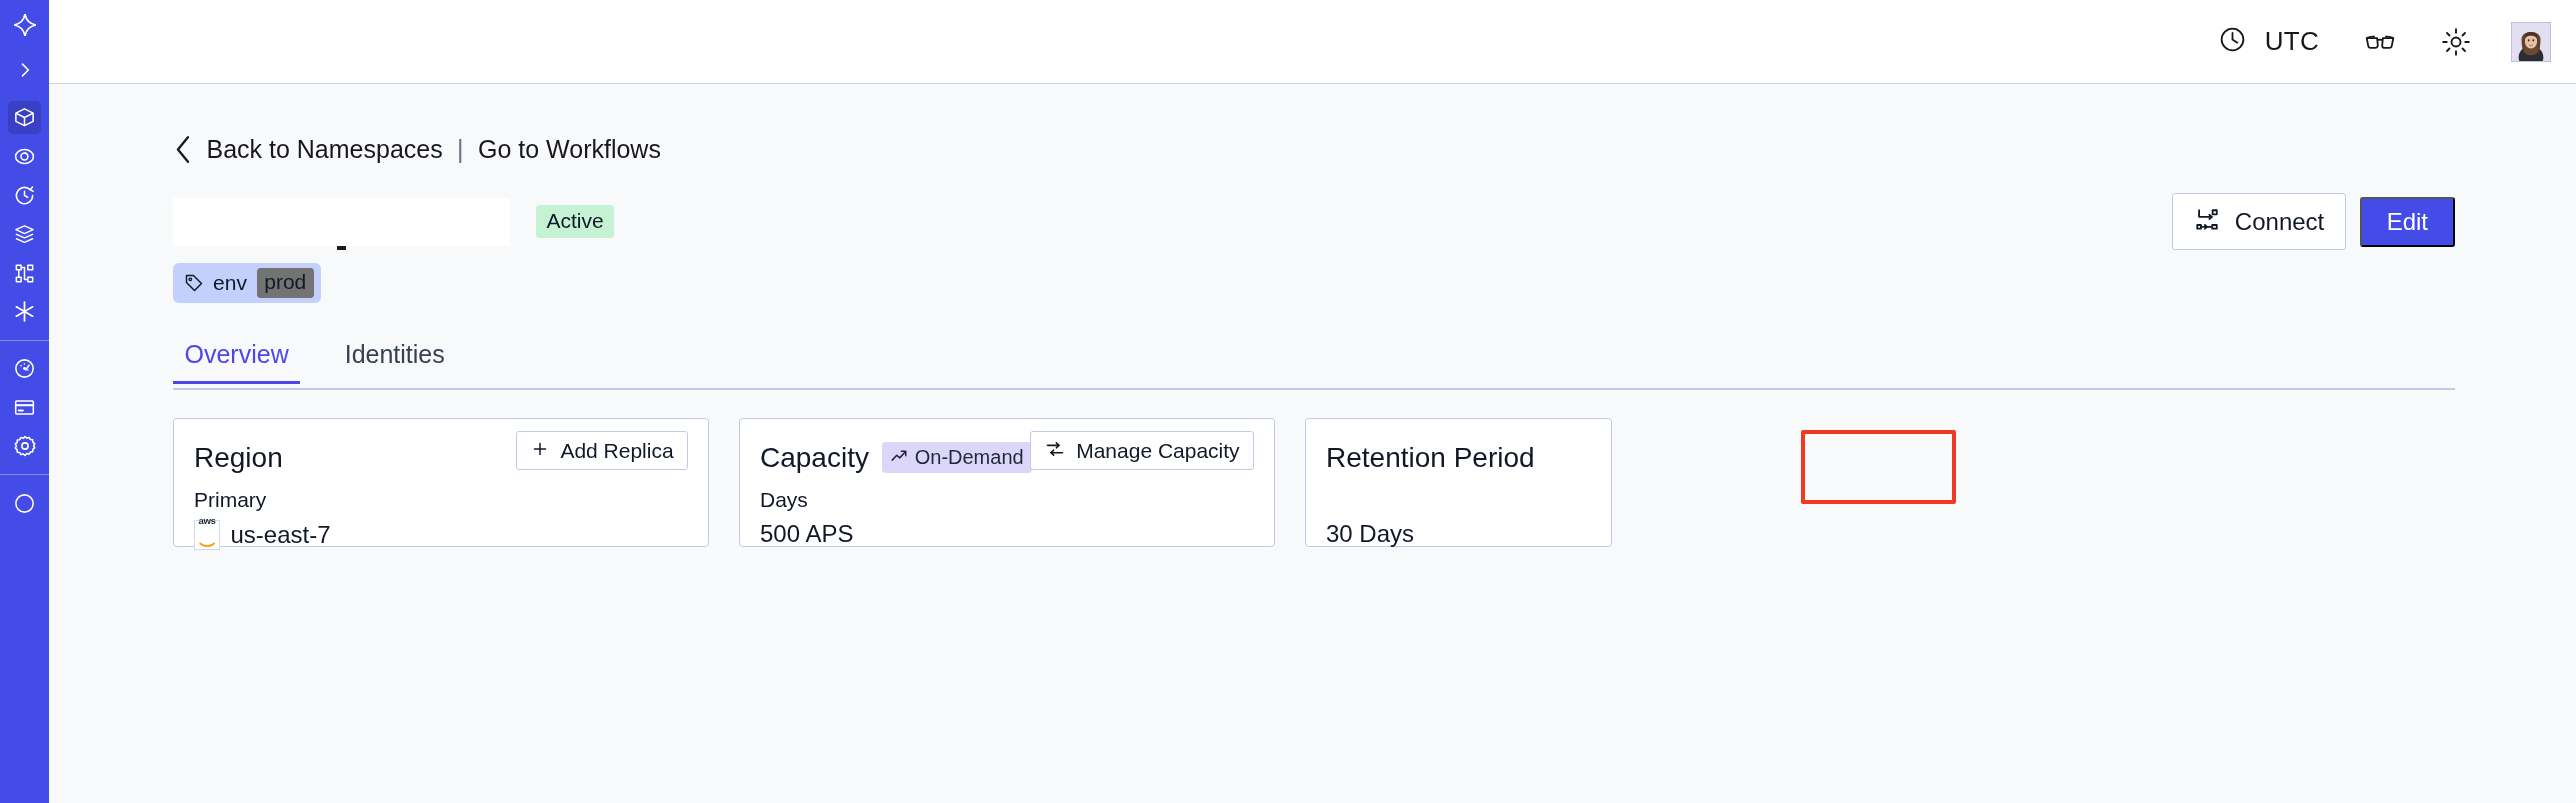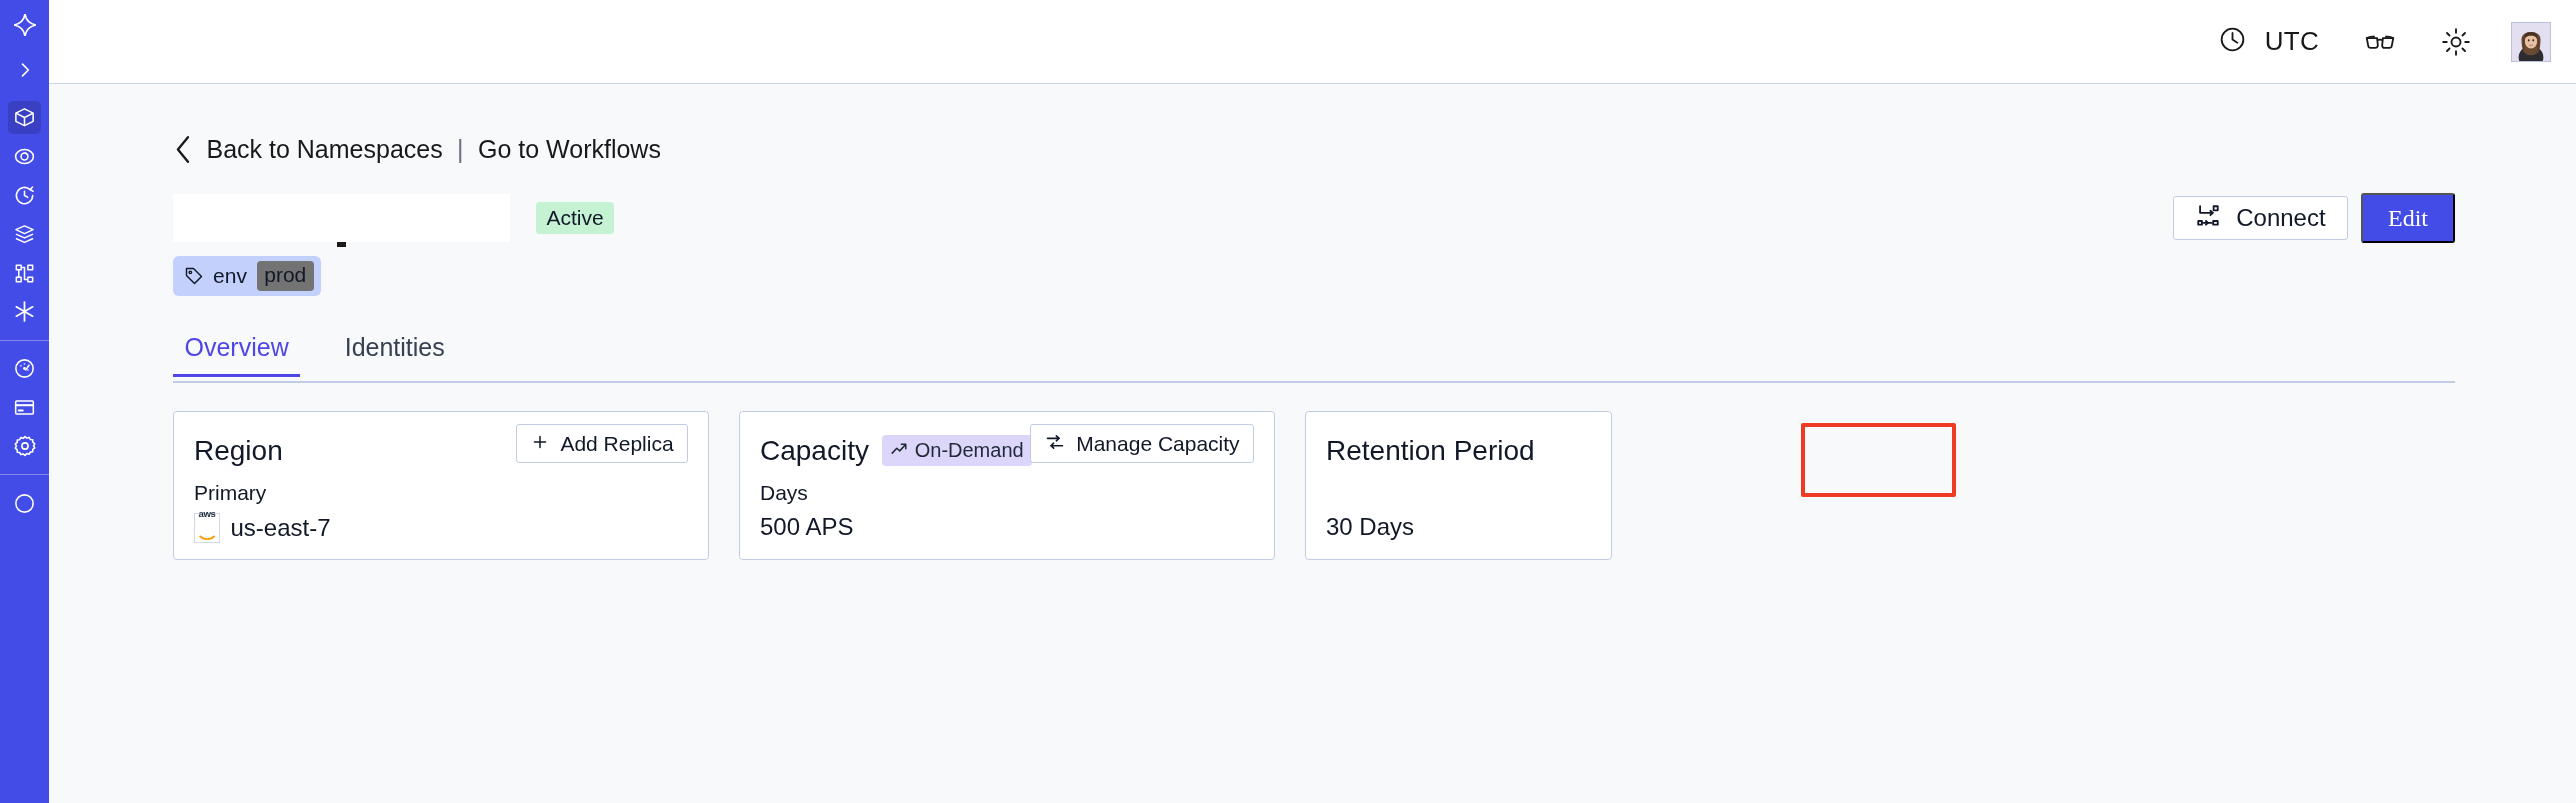--- a/index.html
+++ b/index.html
@@ -86,25 +86,25 @@
     font-size: 21px; padding: 4.8px 10.5px 6.7px 10.5px; border-radius: 3.8px;
     line-height: 1;
   }
   #title-actions { margin-left: auto; display: flex; align-items: center; gap: 13.4px; }
   .btn {
     display: inline-flex; align-items: center; justify-content: center;
     font-size: 24px; line-height: 1; cursor: default;
   }
   #connect-btn {
     background: #ffffff; border: 1px solid #c2cbe4; color: #111827;
-    height: 44px; padding: 0 21px; gap: 15.3px; border-radius: 2.9px;
+    height: 57px; padding: 0 21px; gap: 15.3px; border-radius: 2.9px;
   }
   #edit-btn {
     background: #444ce7; color: #ffffff; height: 50px;
-    padding: 0 25px; border-radius: 2.9px; font-family: Liberation Serif, serif;
+    padding: 0 25px; border-radius: 2.9px;
   }
 
   
   #tag-row { margin-top: 13.4px; display: flex; }
   #tag-chip {
     display: inline-flex; align-items: center; gap: 9.6px;
     background: #c2d0fb; border-radius: 5.8px;
     padding: 4.8px 6.7px 4.8px 10.5px; font-size: 21px; color: #111827;
   }
   #tag-chip .tag-ico { display: flex; align-items: center; }
@@ -128,21 +128,21 @@
   .tab.active { color: #4f46e5; }
   .tab.active::after {
     content: ""; position: absolute; left: 0; right: 0; bottom: 0;
     height: 3.8px; background: #4f46e5; z-index: 3;
   }
 
   
   #cards { margin-top: 28px; display: flex; gap: 30px; }
   .card {
     background: #ffffff; border: 1px solid #c2cbe4; border-radius: 3.8px;
-    height: 149px; padding: 20px 20px 0 20px; position: relative;
+    height: 129px; padding: 20px 20px 0 20px; position: relative;
   }
   #card-region   { width: 536px; }
   #card-capacity { width: 536px; }
   #card-retention{ width: 307px; }
   .card-head { display: flex; align-items: center; min-height: 38px; }
   .card-title { font-size: 28px; color: #111827; }
   .card-sub { font-size: 21px; color: #111827; margin-top: 11.5px; }
   .card-val { font-size: 24px; color: #111827; margin-top: 7.7px; display: flex; align-items: center; gap: 10.5px; }
   .card-btn {
     position: absolute; right: 20px; top: 12px;

